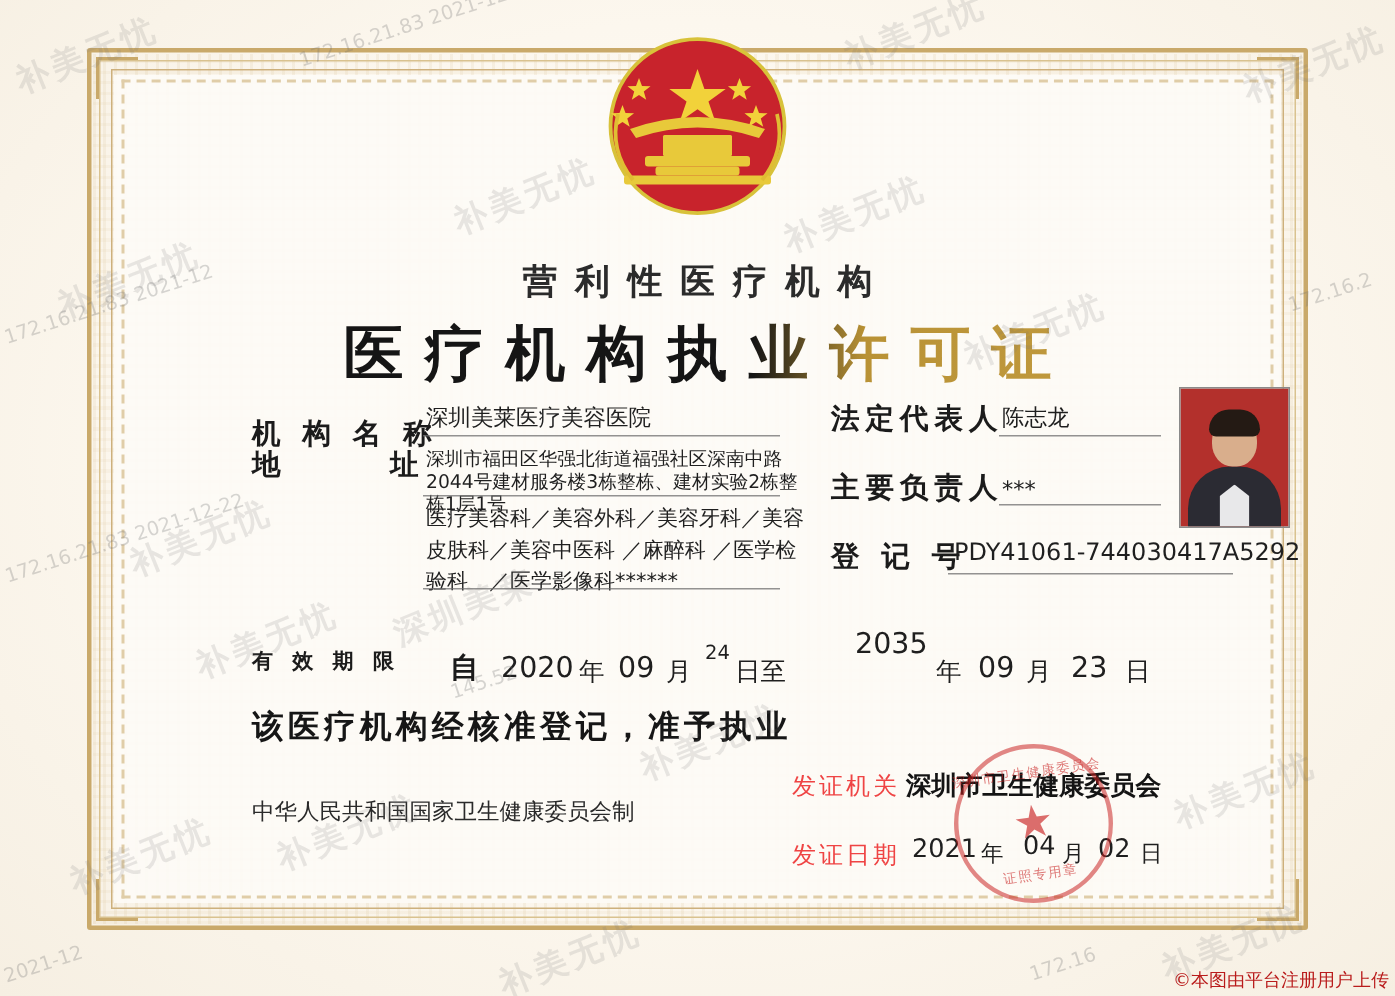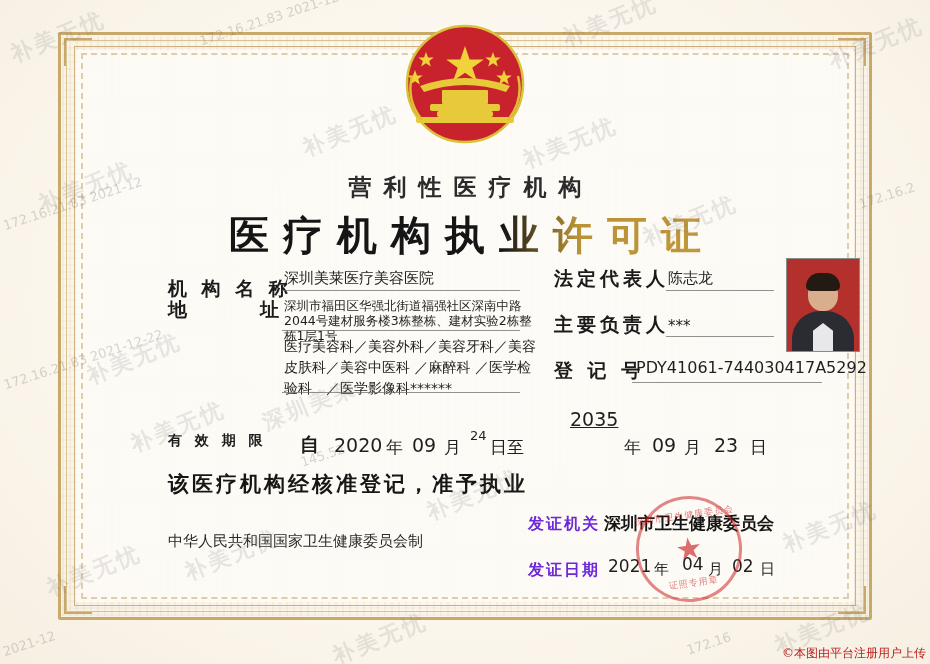--- a/index.html
+++ b/index.html
@@ -235,22 +235,21 @@
     position: absolute;
     font-family: "DejaVu Sans", sans-serif;
     font-size: 14px;
     color: #2a2a2a;
   }
   .issuer-label {
     position: absolute;
     font-family: "DejaVu Sans", sans-serif;
     font-size: 16px;
     letter-spacing: 2px;
-    color: #6d28d9;
-    font-weight: bold;
+    color: #ef4444;
   }
   .issuer-value {
     position: absolute;
     font-family: "DejaVu Sans", sans-serif;
     font-size: 17px;
     font-weight: 700;
     color: #141414;
   }
 
   
@@ -400,21 +399,21 @@
   </div>
 
   <div class="big-label" style="left:168px; top:432px;">有 效 期 限</div>
   <div class="big-label" style="left:300px; top:432px; font-size:19px; letter-spacing:0;">自</div>
   <div class="date-num" style="left:334px; top:434px;">2020</div>
   <div class="date-unit" style="left:386px; top:436px;">年</div>
   <div class="date-num" style="left:412px; top:434px;">09</div>
   <div class="date-unit" style="left:444px; top:436px;">月</div>
   <div class="sup-num" style="left:470px; top:428px;">24</div>
   <div class="date-unit" style="left:490px; top:436px;">日至</div>
-  <div class="date-num" style="left:570px; top:408px;text-decoration:underline;">2035</div>
+  <div class="date-num" style="left:570px; top:418px;">2035</div>
   <div class="date-unit" style="left:624px; top:436px;">年</div>
   <div class="date-num" style="left:652px; top:434px;">09</div>
   <div class="date-unit" style="left:684px; top:436px;">月</div>
   <div class="date-num" style="left:714px; top:434px;">23</div>
   <div class="date-unit" style="left:750px; top:436px;">日</div>
 
   <div class="statement">该医疗机构经核准登记，准予执业</div>
 
   <div class="small-note" style="left:168px; top:532px; font-size:15px;">中华人民共和国国家卫生健康委员会制</div>
 

